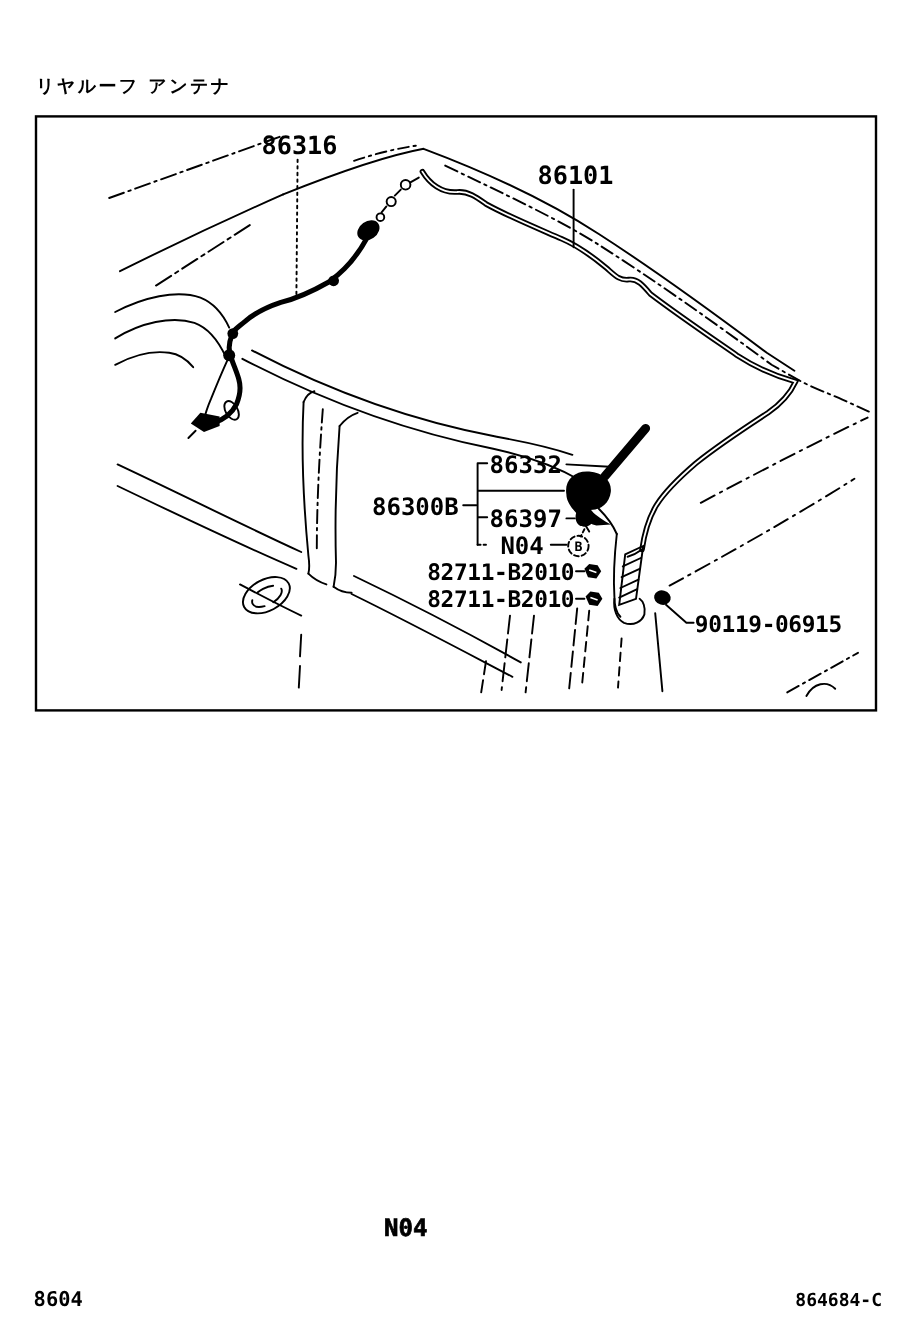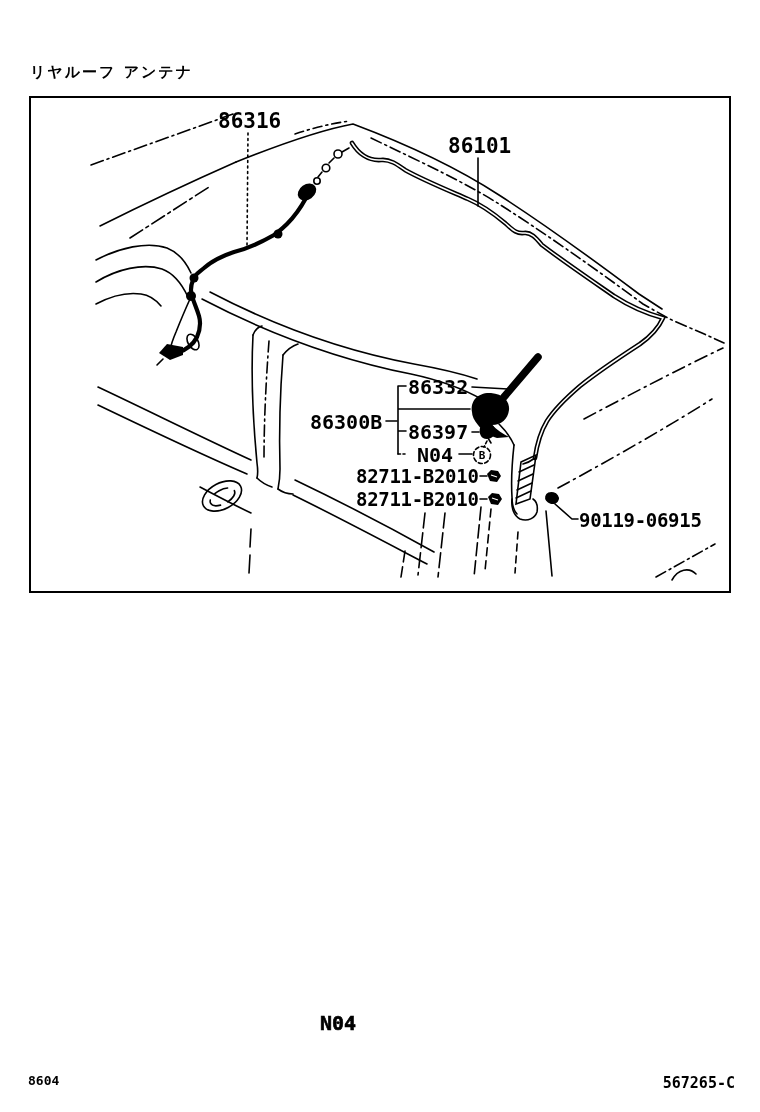--- a/index.html
+++ b/index.html
@@ -6,21 +6,21 @@
   #page{position:relative;width:760px;height:1112px;background:#ffffff;overflow:hidden;
         font-family:"DejaVu Sans",sans-serif;color:#000;}
   .title{position:absolute;left:30px;top:63px;font-size:15px;font-weight:bold;letter-spacing:2px;}
   .frame{position:absolute;left:29px;top:96px;width:698px;height:493px;border:2px solid #000;}
   .frame svg{position:absolute;left:0;top:0;}
   .note{position:absolute;left:320px;top:1011px;display:flex;align-items:baseline;gap:14px;}
   .note .code{font-family:"DejaVu Sans Mono",monospace;font-size:20px;font-weight:bold;
               -webkit-text-stroke:0.6px #000;}
   .note .jp{font-size:15px;font-weight:bold;letter-spacing:0.5px;}
   .footer-left{position:absolute;left:28px;top:1073px;font-family:"DejaVu Sans Mono",monospace;
-               font-size:13px;font-weight:bold;}
+               font-size:17px;font-weight:bold;}
   .footer-right{position:absolute;right:25px;top:1074px;font-family:"DejaVu Sans Mono",monospace;
                font-size:15px;font-weight:bold;}
   
   .ln{stroke:#000;fill:none;stroke-width:1.6;stroke-linecap:round;}
   .pn{font-family:"DejaVu Sans Mono",monospace;font-weight:bold;fill:#000;}
   .pn-lg{font-size:21px;}
   .pn-md{font-size:20px;}
   .pn-sm{font-size:19px;letter-spacing:-0.3px;}
   .pn-b{font-size:11px;}
 </style>
@@ -158,15 +158,15 @@
         <text class="pn pn-sm" x="578" y="526">90119-06915</text>
       </g>
     </svg>
   </div>
 
   <div class="note">
     <span class="code">N04</span>
   </div>
 
   <div class="footer-left">8604</div>
-  <div class="footer-right">567265-C</div>
+  <div class="footer-right">864684-C</div>
 
 </div>
 
 </body></html>

